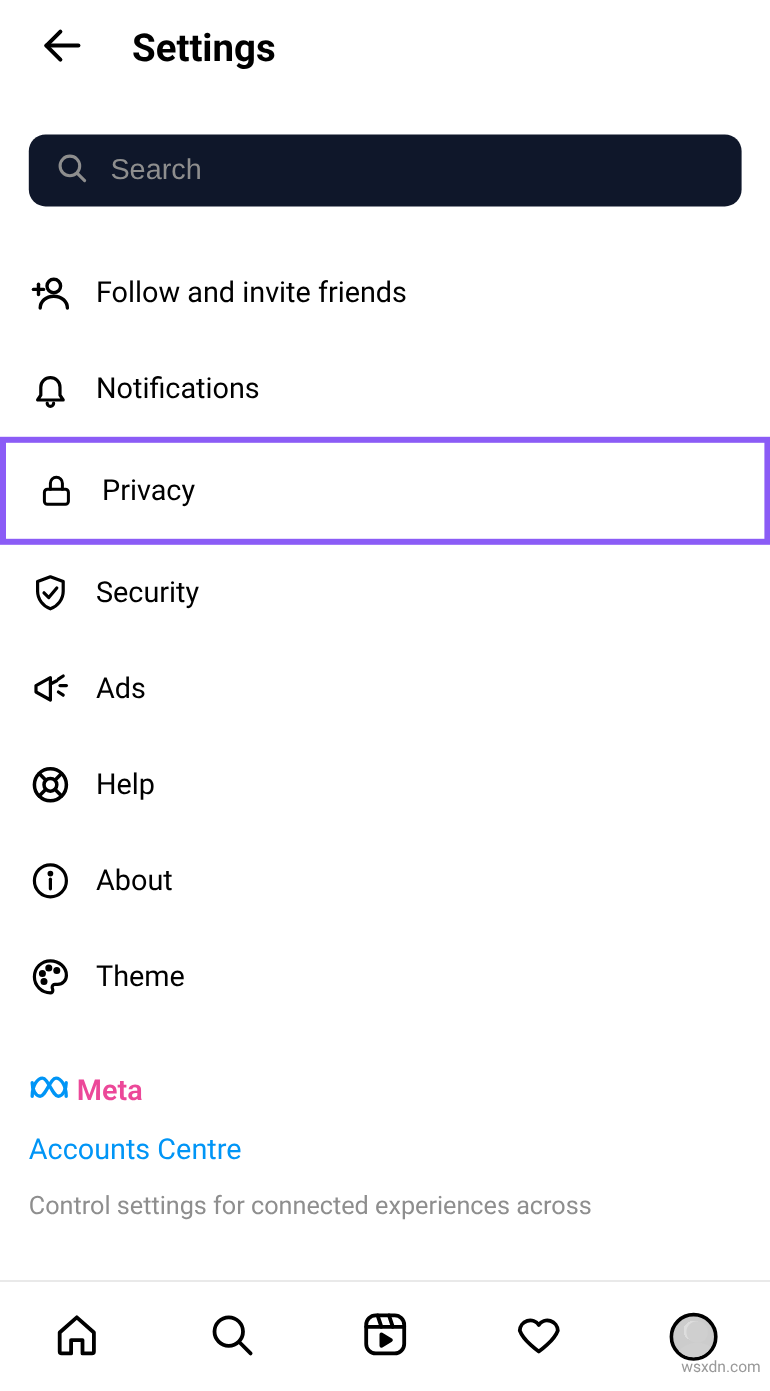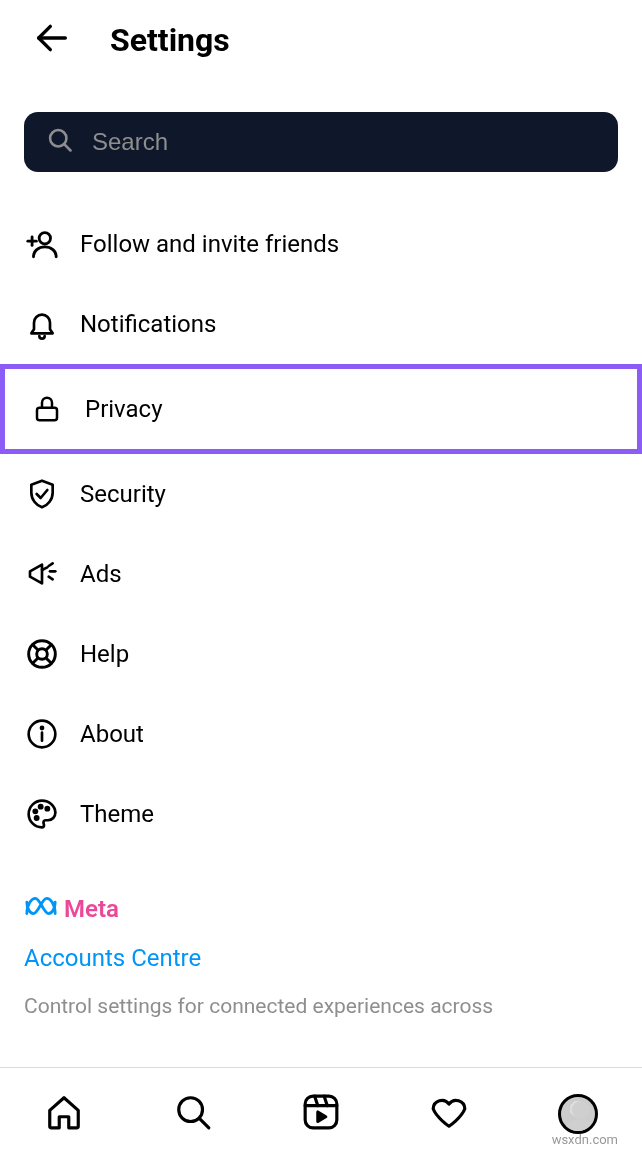--- a/index.html
+++ b/index.html
@@ -110,21 +110,21 @@
       width: 50px;
       height: 50px;
       display: flex;
       align-items: center;
       justify-content: center;
       cursor: pointer;
     }
     .watermark {
       position: absolute;
       bottom: 12px;
-      right: 24px;
+      right: 8px;
       font-size: 13px;
       color: #999;
       z-index: 10;
     }
     .profile-circle {
       width: 40px;
       height: 40px;
       border-radius: 50%;
       border: 3px solid #000;
       background: radial-gradient(circle at center 35%, #ddd 30%, #ccc 30%, #ccc 100%);

